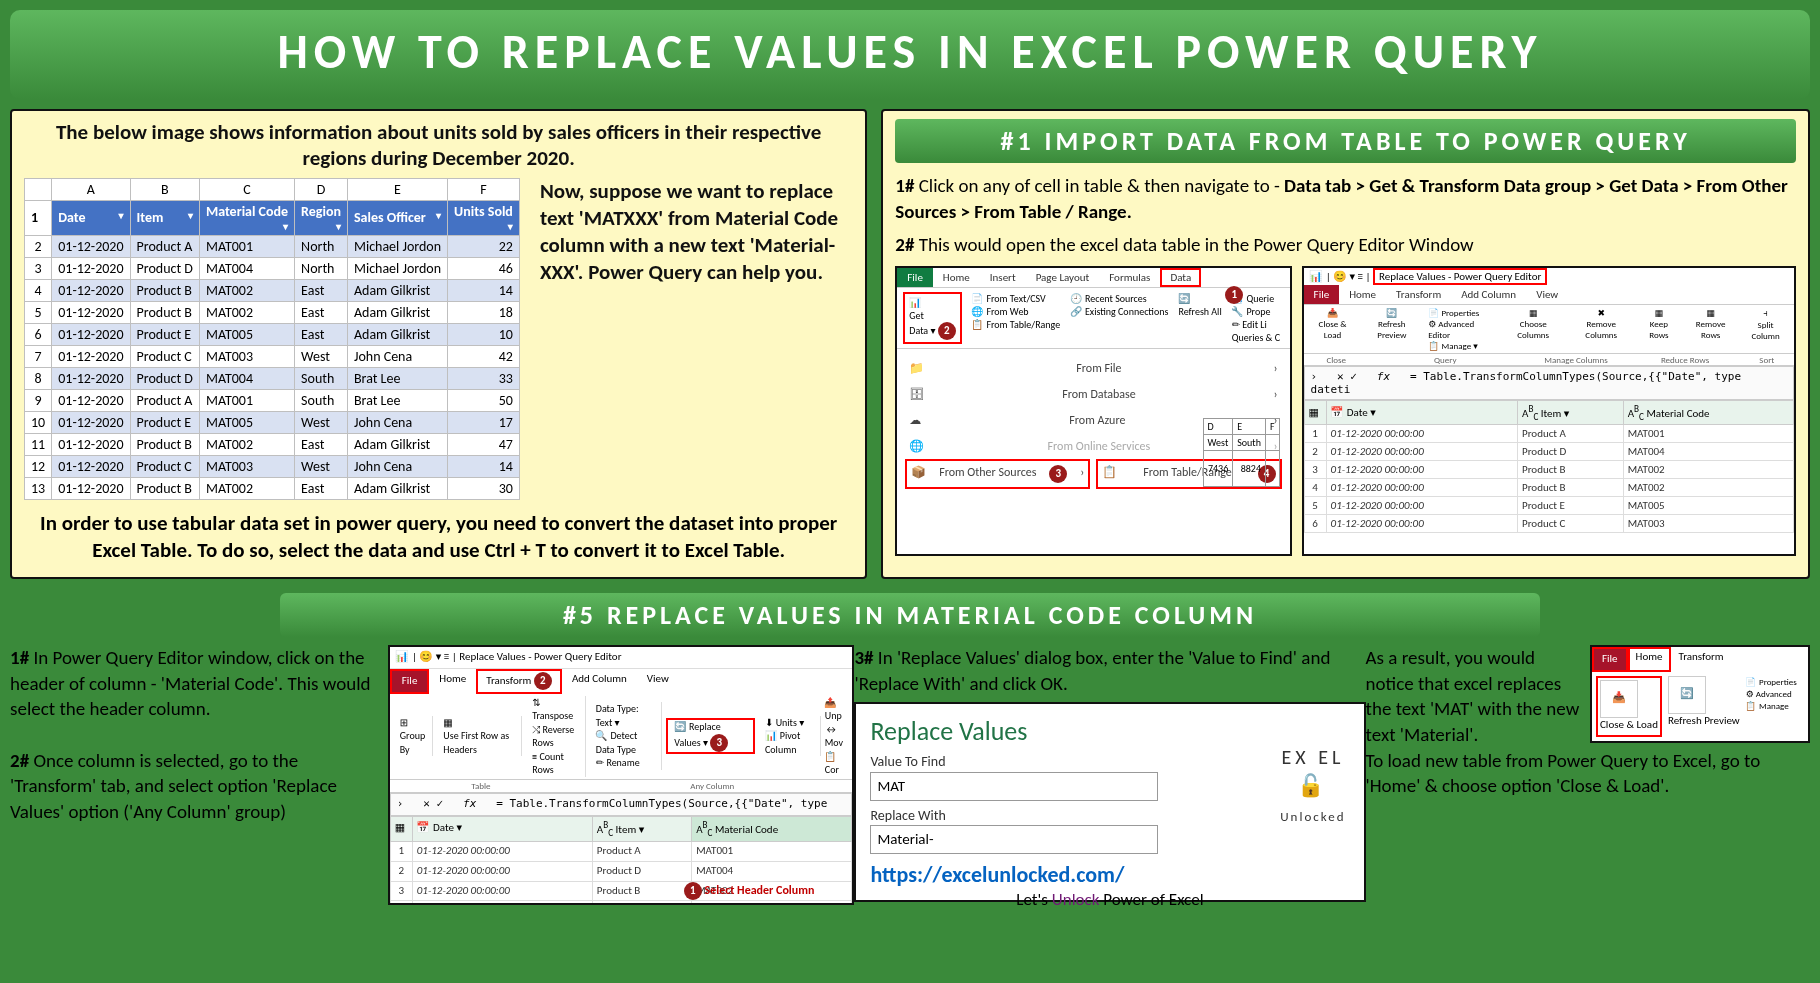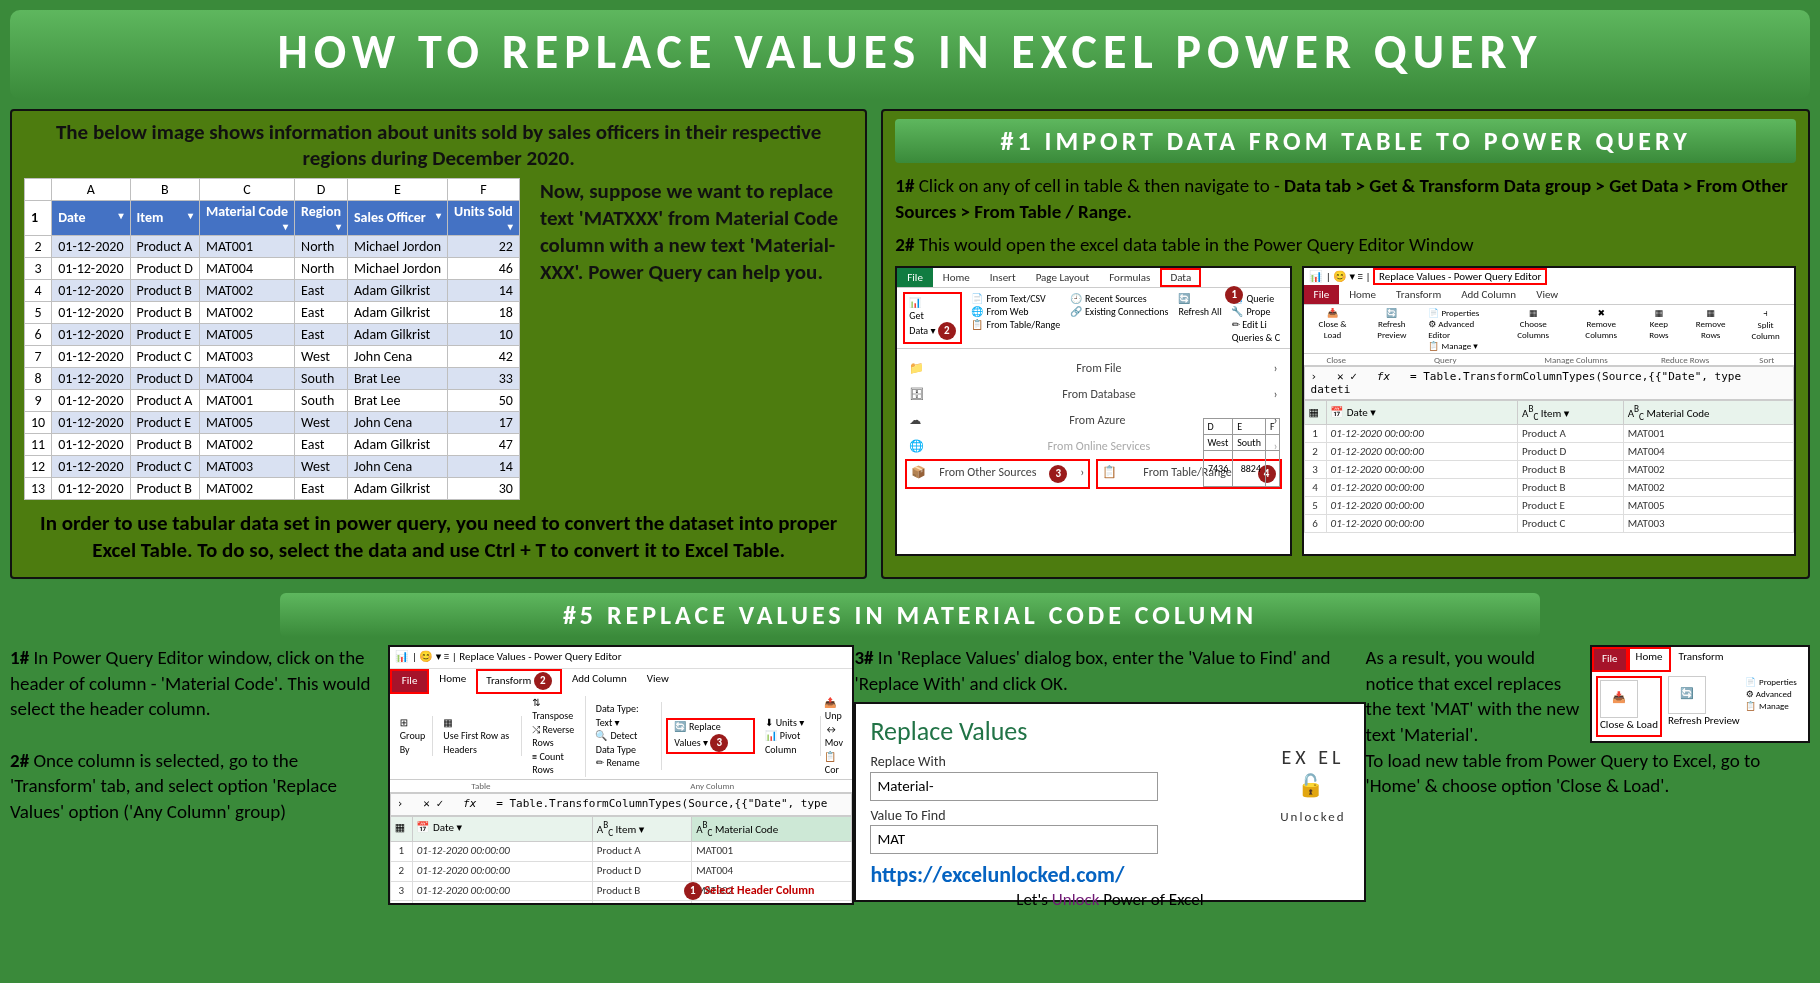--- a/index.html
+++ b/index.html
@@ -21,21 +21,21 @@
     letter-spacing: 6px;
     padding: 12px 0 18px;
     margin-bottom: 10px;
   }
   .main {
     display: flex;
     gap: 14px;
     height: 470px;
   }
   .panel {
-    background: #4d7c0f;
+    background: #fef9c3;
     border: 2px solid #111;
     border-radius: 4px;
     padding: 8px 12px;
   }
   .left-panel { width: 48%; }
   .right-panel { width: 52%; }
   .intro-text {
     text-align: center;
     font-size: 21px;
     font-weight: 700;
@@ -541,26 +541,26 @@
       </table>
       <div style="position:absolute; right:40px; bottom:80px;" class="redcallout"><span class="badge">1</span> <span>Select Header Column</span></div>
     </div>
   </div>
 
   <div class="col" style="flex:1.15;">
     <p><b>3#</b> <span>In 'Replace Values' dialog box, enter the 'Value to Find' and 'Replace With' and click OK.</span></p>
     <div class="rv-box">
       <div class="rv-title">Replace Values</div>
       <div class="rv-field">
+        <div class="rv-label">Value To Find</div>
+        <div class="rv-input">MAT</div>
+      </div>
+      <div class="rv-field">
         <div class="rv-label">Replace With</div>
         <div class="rv-input">Material-</div>
-      </div>
-      <div class="rv-field">
-        <div class="rv-label">Value To Find</div>
-        <div class="rv-input">MAT</div>
       </div>
       <div class="logo">
         <span>EX  EL</span><br>
         <span class="lock">🔓</span><br>
         <span style="font-size:13px;letter-spacing:2px;">Unlocked</span>
       </div>
       <div class="url-line">https://excelunlocked.com/</div>
       <div class="tagline"><span>Let's </span><span class="red">Unlock</span><span> Power of Excel</span></div>
     </div>
   </div>

